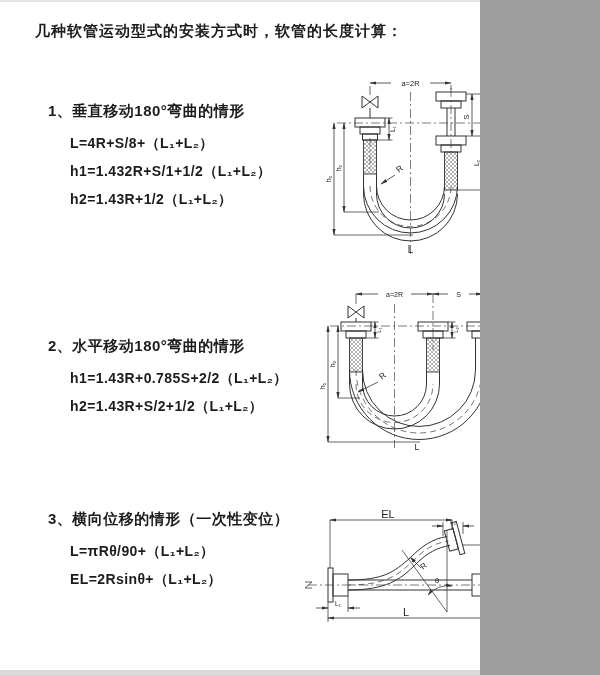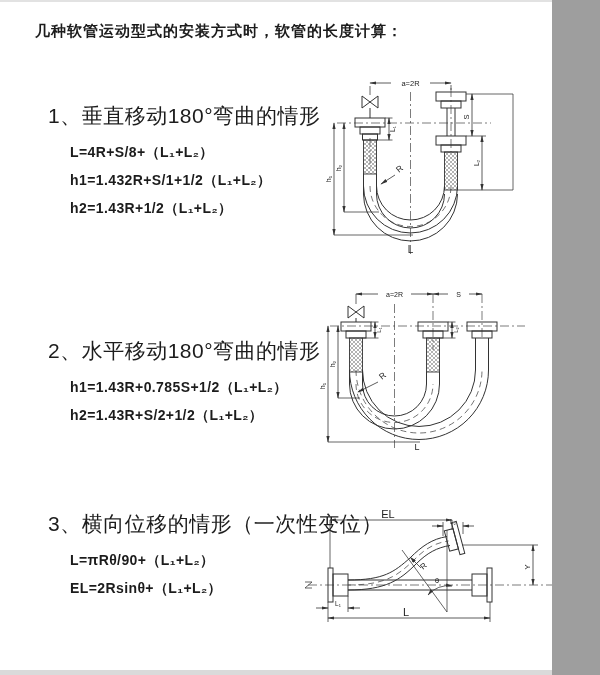--- a/index.html
+++ b/index.html
@@ -1,31 +1,31 @@
 <!DOCTYPE html>
 <html><head>
 <meta charset="utf-8">
 <style>
   html,body{margin:0;padding:0;background:#9e9e9e;}
   .page{
-    position:relative;width:552px;height:675px;background:#ffffff;overflow:hidden;
+    position:relative;width:480px;height:675px;background:#ffffff;overflow:hidden;
     font-family:"Liberation Sans","DejaVu Sans",sans-serif;color:#1c1c1c;
   }
   .edge{position:absolute;left:0;width:600px;background:#e2e2e2;}
   .edge-top{top:0;height:2px;}
   .edge-bottom{bottom:0;height:5px;background:#dadada;}
   .title{
     position:absolute;left:35px;top:22px;margin:0;
     font-size:15px;font-weight:700;letter-spacing:1px;white-space:nowrap;
   }
   .sec{position:absolute;left:48px;}
   .s1{top:102px;}
   .s2{top:317px;margin-top:20px;}
   .s3{top:510px;}
-  .heading{font-size:21px;font-weight:400;letter-spacing:0.5px;margin-bottom:8px;white-space:nowrap;}
+  .heading{font-size:15px;font-weight:700;letter-spacing:0.5px;margin-bottom:8px;white-space:nowrap;}
   .formula{
     margin-left:22px;font-size:14px;font-weight:700;letter-spacing:0.4px;
     line-height:28px;white-space:nowrap;
   }
   svg.diag{position:absolute;}
   .d1{left:325px;top:72px;}
   .d2{left:320px;top:280px;}
   .d3{left:300px;top:500px;}
   svg .ln{stroke:#333;stroke-width:1;fill:none;}
   svg .thin{stroke:#333;stroke-width:0.75;fill:none;}
@@ -46,21 +46,21 @@
 
   <section class="sec s1">
     <div class="heading">1、垂直移动180°弯曲的情形</div>
     <div class="formula">L=4R+S/8+（L₁+L₂）</div>
     <div class="formula">h1=1.432R+S/1+1/2（L₁+L₂）</div>
     <div class="formula">h2=1.43R+1/2（L₁+L₂）</div>
   </section>
 
   <section class="sec s2">
     <div class="heading">2、水平移动180°弯曲的情形</div>
-    <div class="formula">h1=1.43R+0.785S+1/2（L₁+L₂）</div>
+    <div class="formula">h1=1.43R+0.785S+2/2（L₁+L₂）</div>
     <div class="formula">h2=1.43R+S/2+1/2（L₁+L₂）</div>
   </section>
 
   <section class="sec s3">
     <div class="heading">3、横向位移的情形（一次性变位）</div>
     <div class="formula">L=πRθ/90+（L₁+L₂）</div>
     <div class="formula">EL=2Rsinθ+（L₁+L₂）</div>
   </section>
 
   <svg class="diag d1" width="255" height="186" viewBox="0 0 255 186">

